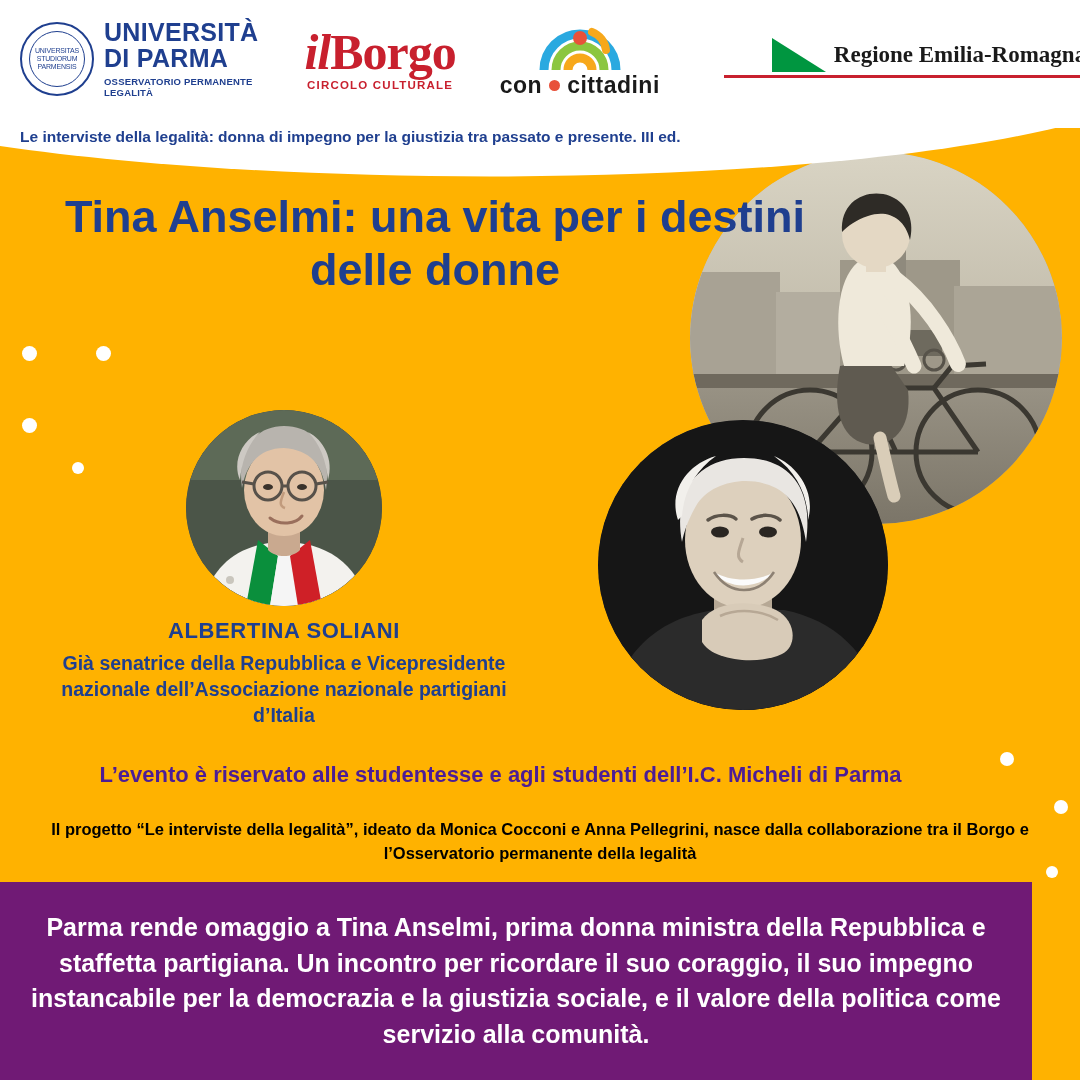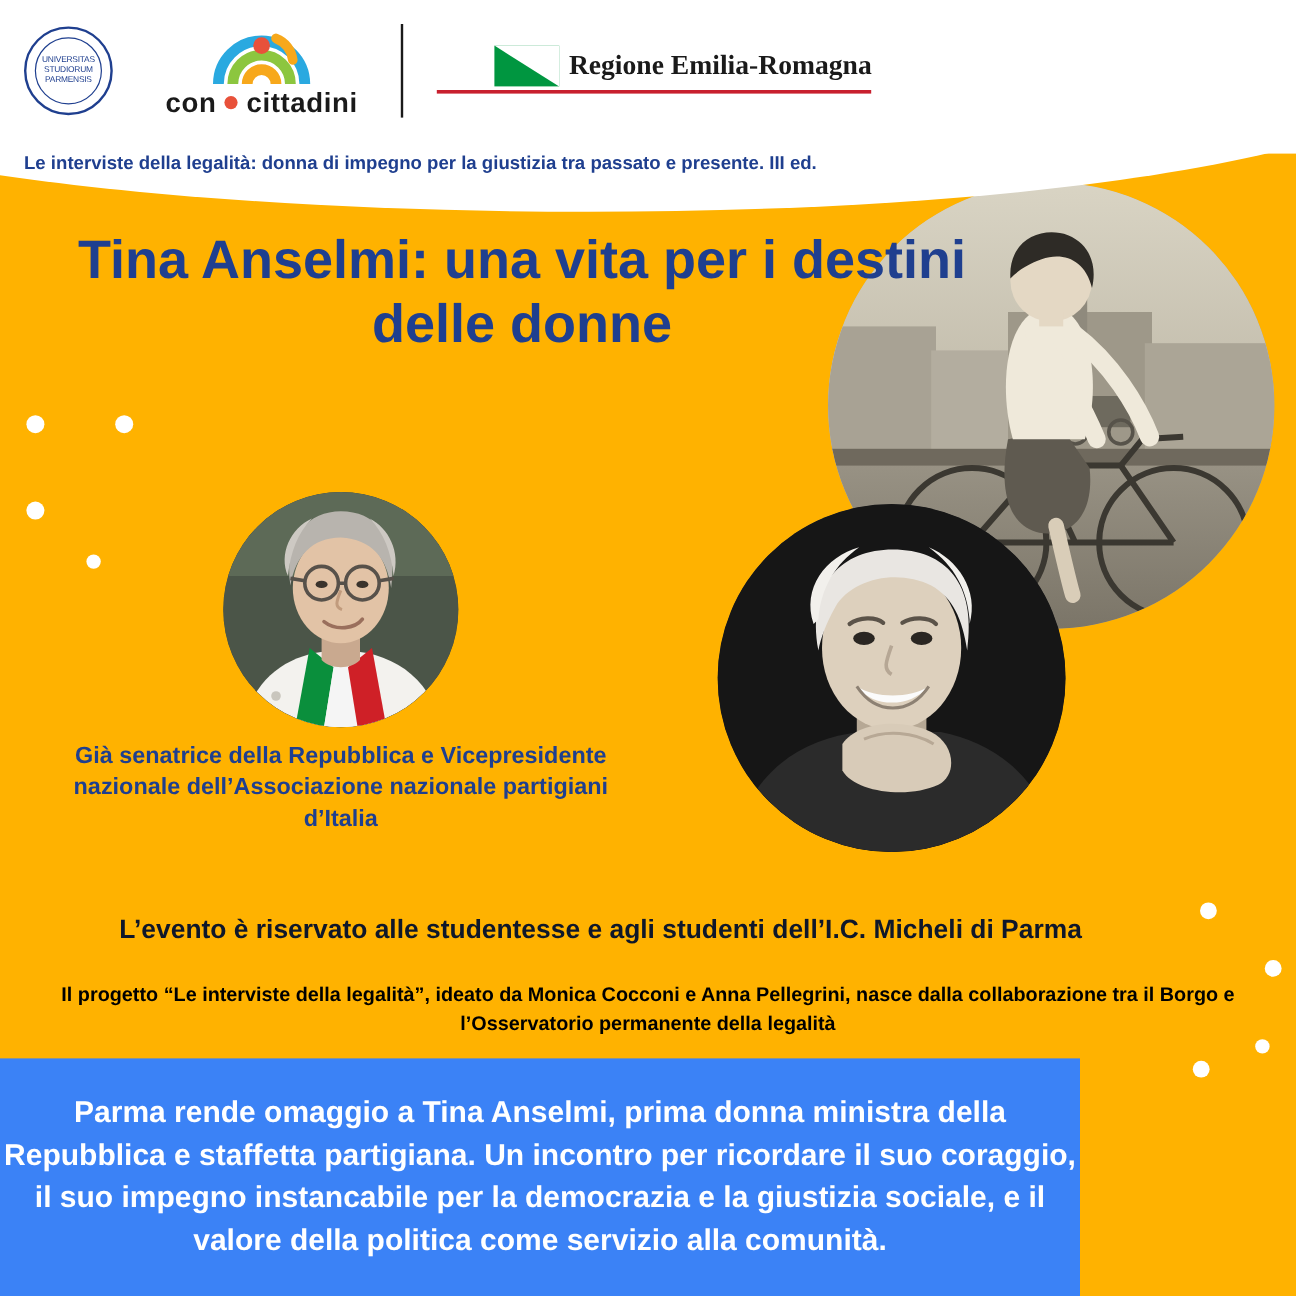--- a/index.html
+++ b/index.html
@@ -214,38 +214,38 @@
     margin-bottom: 7px;
   }
   .speaker-role {
     font-size: 19.5px; font-weight: bold; color: #1f3f8f;
     line-height: 1.33;
   }
   .notice {
     position: absolute;
     top: 762px; left: 0;
     width: 1001px; text-align: center;
-    font-size: 22px; font-weight: bold; color: #0f172a;
+    font-size: 22px; font-weight: bold; color: #4c1d95;
     z-index: 6;
   }
   .credits {
     position: absolute;
     top: 818px; left: 0;
     width: 1080px; text-align: center;
     font-size: 16.5px; font-weight: bold; color: #000000;
     line-height: 1.45;
     z-index: 6;
   }
 
   
   .bottom-band {
     position: absolute;
     left: 0; bottom: 0;
-    width: 900px; height: 198px;
-    background: #3b82f6;
+    width: 1032px; height: 198px;
+    background: #701a75;
     z-index: 7;
     display: flex; align-items: center; justify-content: center;
   }
   .bottom-text {
     width: 1020px;
     text-align: center;
     color: #ffffff;
     font-size: 25px; font-weight: bold;
     line-height: 1.42;
   }
@@ -259,22 +259,33 @@
   <svg class="header-curve" viewBox="0 0 1080 90" preserveAspectRatio="none">
     <path d="M0,0 L1080,0 L1080,10 C820,78 300,78 0,34 Z" fill="#ffffff"></path>
   </svg>
 
   <div class="logos">
 
     <div class="logo-unipr">
       <div class="unipr-seal">
         <div class="unipr-seal-inner">UNIVERSITAS STUDIORUM PARMENSIS</div>
       </div>
+      <div class="unipr-text">
+        <div class="l1">UNIVERSITÀ</div>
+        <div class="l2">DI PARMA</div>
+        <div class="l3">OSSERVATORIO PERMANENTE LEGALITÀ</div>
+      </div>
     </div>
 
+    <div class="logo-borgo">
+      <div class="borgo-main">
+        <span class="il">il</span><span>Borgo</span>
+      </div>
+      <div class="borgo-sub">CIRCOLO CULTURALE</div>
+    </div>
 
     <div class="logo-concit">
       <svg class="concit-arc" width="92" height="50" viewBox="0 0 92 50">
         <path d="M10,50 A36,36 0 0 1 82,50" fill="none" stroke="#2aa9e0" stroke-width="9"></path>
         <path d="M22,50 A24,24 0 0 1 70,50" fill="none" stroke="#8cc63f" stroke-width="9"></path>
         <path d="M34,50 A12,12 0 0 1 58,50" fill="none" stroke="#f7a81b" stroke-width="9"></path>
         <circle cx="46" cy="18" r="7" fill="#e8513a"></circle>
         <path d="M58,12 A22,22 0 0 1 72,30" fill="none" stroke="#f7a81b" stroke-width="8" stroke-linecap="round"></path>
       </svg>
       <div class="concit-word">
@@ -440,20 +451,21 @@
         <path d="M98,82 C94,92 93,96 99,98" fill="none" stroke="#c19b7d" stroke-width="2.5"></path>
         <path d="M84,108 C94,116 110,114 116,106" fill="none" stroke="#9a6f5c" stroke-width="3" stroke-linecap="round"></path>
       </g>
     </svg>
   </div>
 
   <div class="title">Tina Anselmi: una vita per i destini delle donne</div>
 
 
   <div class="speaker">
+    <div class="speaker-name">ALBERTINA SOLIANI</div>
     <div class="speaker-role">Già senatrice della Repubblica e Vicepresidente nazionale dell’Associazione nazionale partigiani d’Italia</div>
   </div>
 
   <div class="notice">L’evento è riservato alle studentesse e agli studenti dell’I.C. Micheli di Parma</div>
 
   <div class="credits">Il progetto “Le interviste della legalità”, ideato da Monica Cocconi e Anna Pellegrini, nasce dalla collaborazione tra il Borgo e l’Osservatorio permanente della legalità</div>
 
   <div class="bottom-band">
     <div class="bottom-text">Parma rende omaggio a Tina Anselmi, prima donna ministra della Repubblica e  staffetta partigiana. Un incontro per ricordare il suo coraggio, il suo impegno instancabile per la democrazia e la giustizia sociale, e il valore della politica come servizio alla comunità.</div>
   </div>

